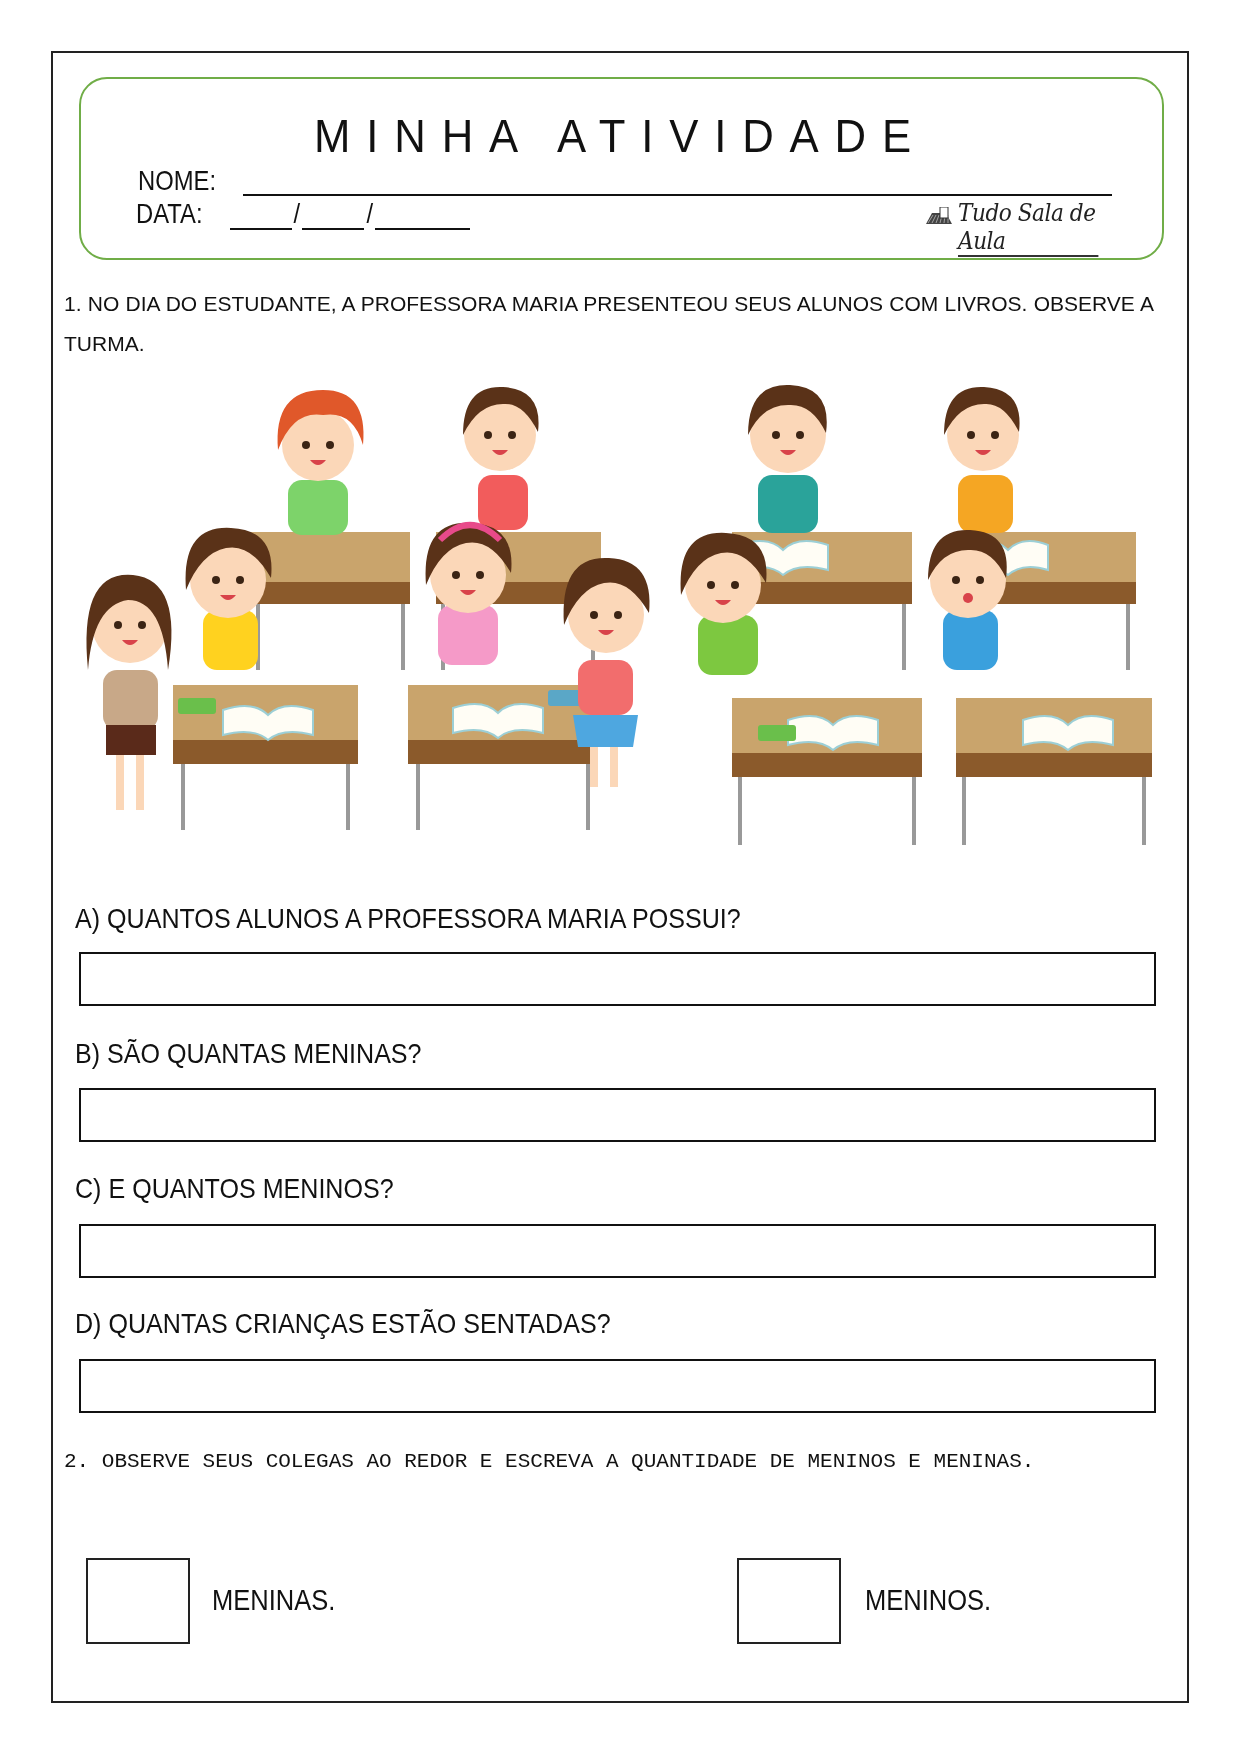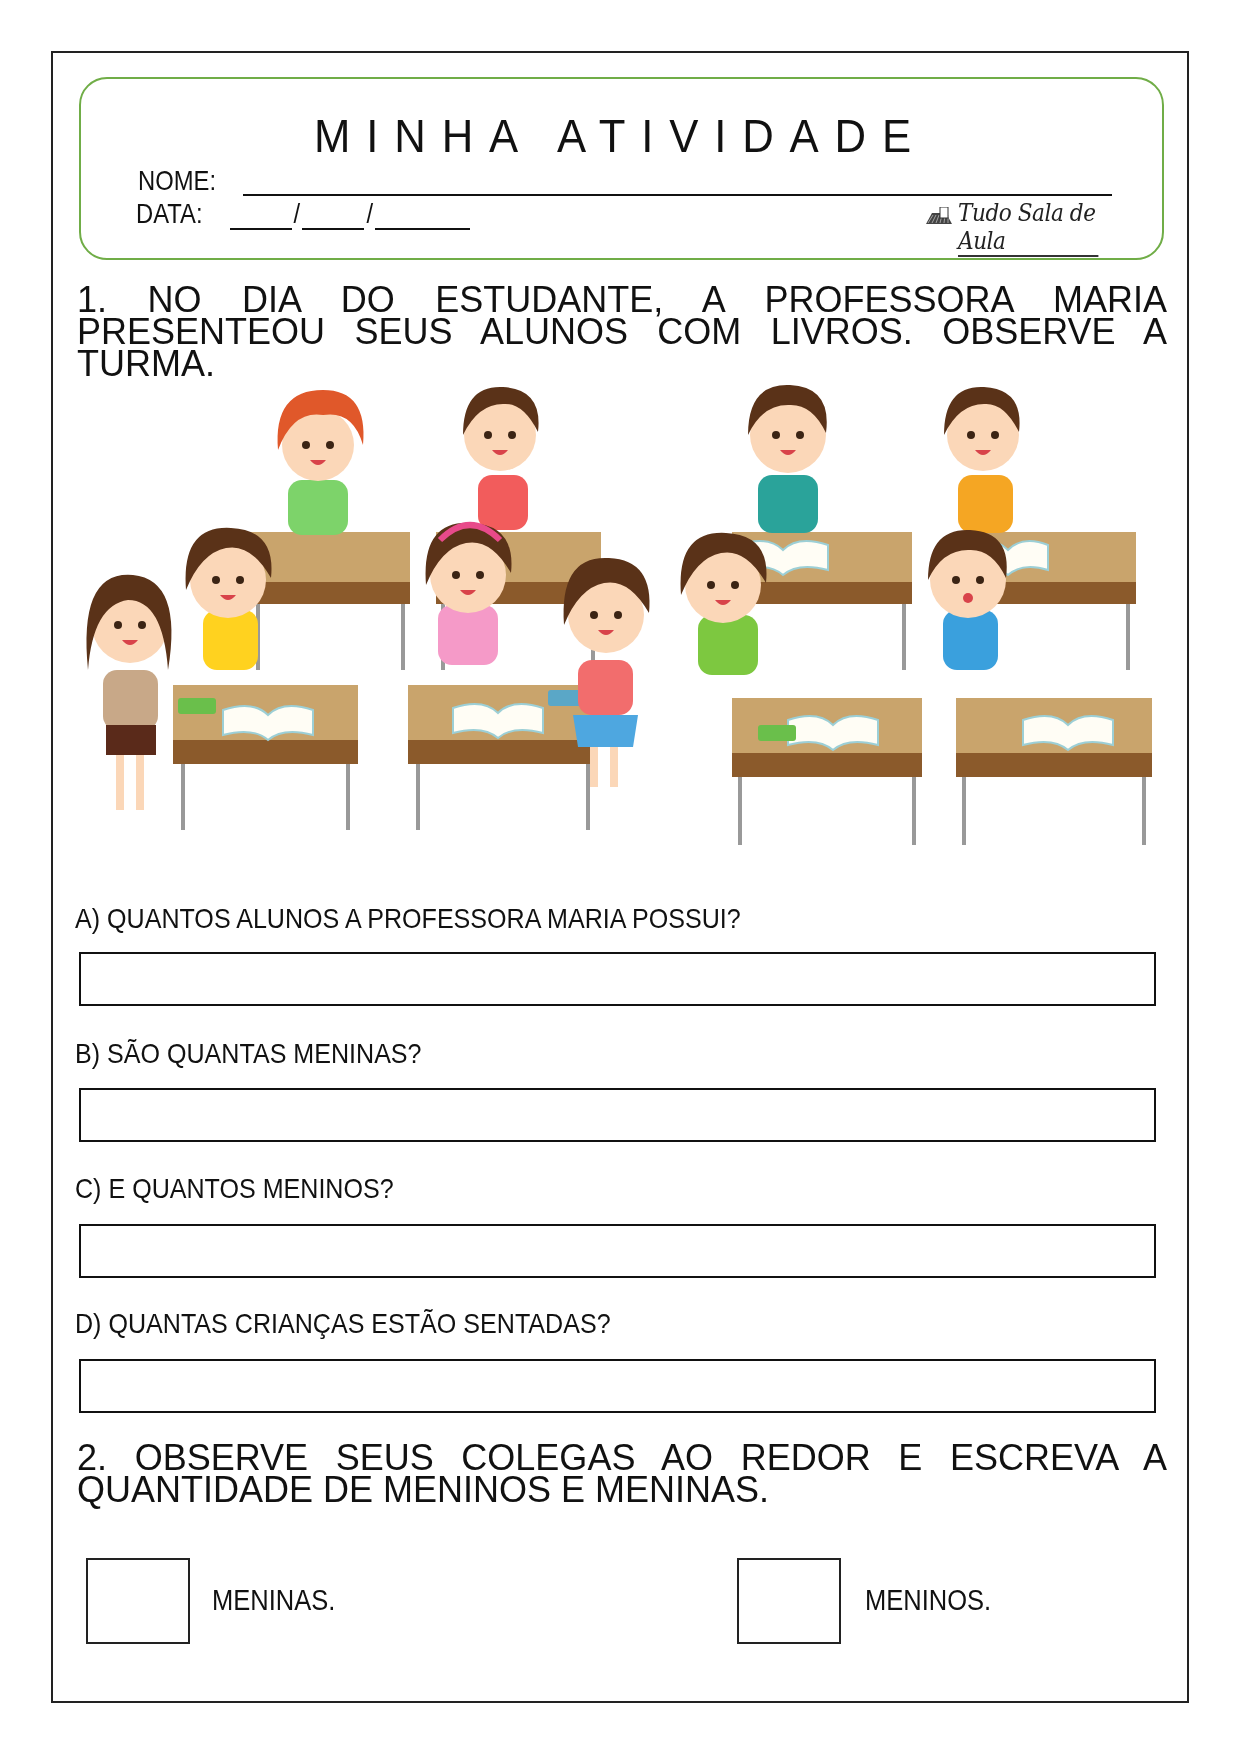--- a/index.html
+++ b/index.html
@@ -14,21 +14,21 @@
   .field-row { position: absolute; font-size: 28px; transform-origin: left; transform: scaleX(0.85); }
   .nome-row { left: 138px; top: 165px; }
   .data-row { left: 136px; top: 198px; }
   .line { position: absolute; border-bottom: 2px solid #111; height: 0; }
   .slash { position: absolute; font-size: 28px; transform: scaleX(0.85); }
   .brand { position: absolute; left: 924px; top: 199px; width: 190px; height: 32px; }
   .brand-book { position: absolute; left: 0; top: 8px; width: 30px; height: 18px; }
   .brand-text { position: absolute; left: 34px; top: 0; font-family: "DejaVu Serif", serif;
                 font-style: italic; font-size: 24px; color: #222; letter-spacing: -0.5px;
                 border-bottom: 2px solid #333; line-height: 28px; transform: scaleX(0.9); transform-origin: left; }
-  .para { position: absolute; left: 77px; width: 1090px; font-size: 36px; line-height: 32px;
+  .para { position: absolute; left: 64px; width: 1090px; font-size: 21px; line-height: 40px;
           text-align: justify; text-align-last: left; }
   .para .inner { display: block; }
   .question { position: absolute; left: 75px; font-size: 28.5px; transform-origin: left; transform: scaleX(0.88); }
   .answer-box { position: absolute; left: 79px; width: 1077px; height: 54px;
                 border: 2px solid #111; box-sizing: border-box; background: #fff; }
   .count-box { position: absolute; width: 104px; height: 86px; border: 2px solid #222; box-sizing: border-box; }
   .count-label { position: absolute; font-size: 29px; transform-origin: left; transform: scaleX(0.88); }
   .illustration { position: absolute; left: 78px; top: 380px; width: 1090px; height: 490px; }
 </style>
 </head>
@@ -203,21 +203,21 @@
 
 <div class="question" style="top:1037px;">B) SÃO QUANTAS MENINAS?</div>
 <div class="answer-box" style="top:1088px;"></div>
 
 <div class="question" style="top:1172px;">C) E QUANTOS MENINOS?</div>
 <div class="answer-box" style="top:1224px;"></div>
 
 <div class="question" style="top:1307px;">D) QUANTAS CRIANÇAS ESTÃO SENTADAS?</div>
 <div class="answer-box" style="top:1359px;"></div>
 
-<div class="para" style="top:1442px;">
+<div class="para" style="top:1442px;font-family:Liberation Mono, monospace;">
   <span class="inner">2. OBSERVE SEUS COLEGAS AO REDOR E ESCREVA A QUANTIDADE DE MENINOS E MENINAS.</span>
 </div>
 
 <div class="count-box" style="left:86px; top:1558px;"></div>
 <div class="count-label" style="left:212px; top:1584px;">MENINAS.</div>
 
 <div class="count-box" style="left:737px; top:1558px;"></div>
 <div class="count-label" style="left:865px; top:1584px;">MENINOS.</div>
 
 </body></html>

